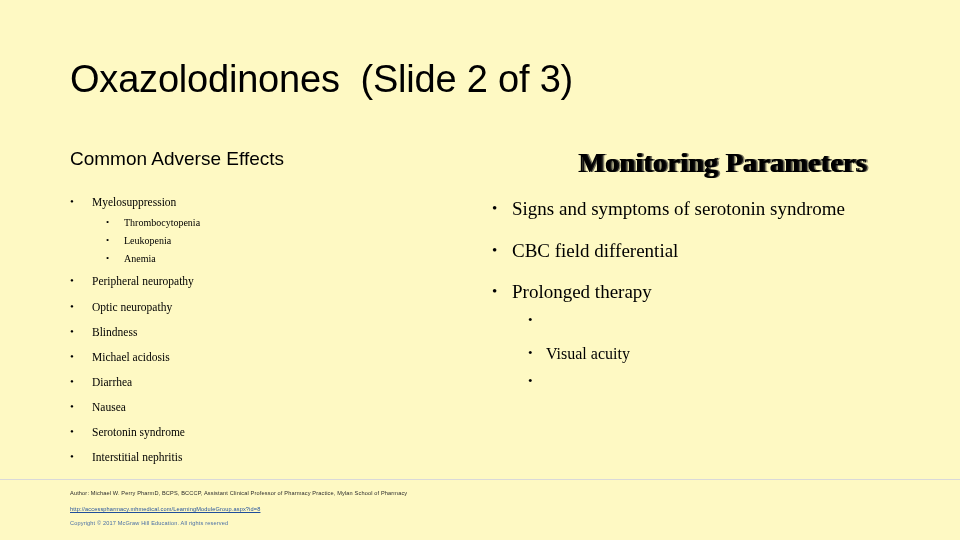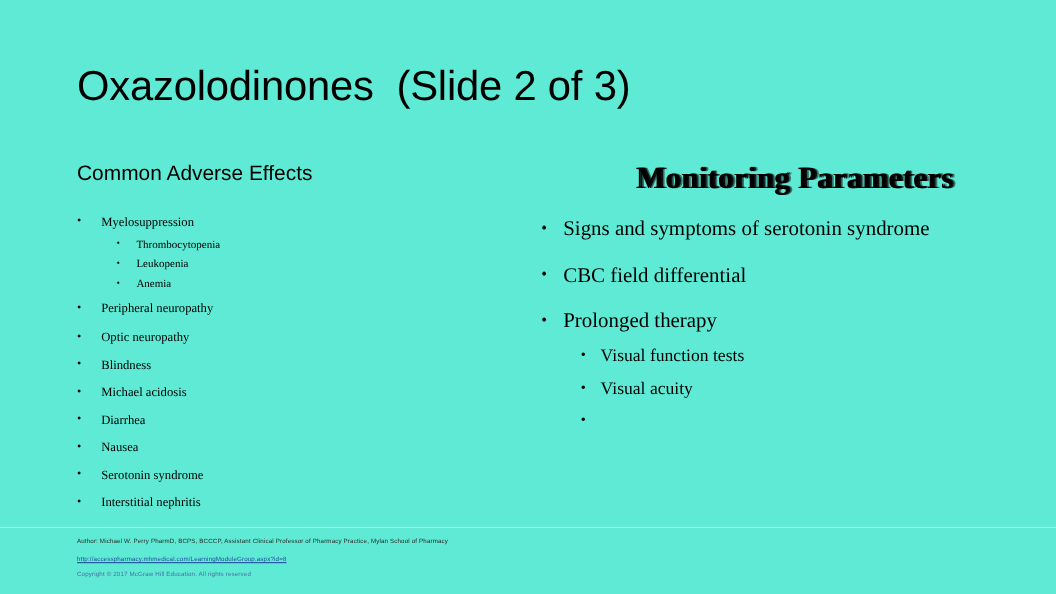--- a/index.html
+++ b/index.html
@@ -9,21 +9,21 @@
     background: #ffffff;
   }
   body {
     font-family: "Liberation Sans", sans-serif;
     -webkit-font-smoothing: none;
   }
   #slide {
     position: relative;
     width: 960px;
     height: 540px;
-    background: #5eead4;
+    background: #fef9c3;
     overflow: hidden;
   }
 
   
   .slide-title {
     position: absolute;
     left: 70px;
     top: 58px;
     font-family: "Liberation Sans", sans-serif;
     font-size: 38px;
@@ -223,21 +223,20 @@
       <div class="bullet-row lvl1" style="top: 240px;">
         <span class="bullet-dot">•</span>
         <span class="bullet-text">CBC field differential</span>
       </div>
       <div class="bullet-row lvl1" style="top: 281px;">
         <span class="bullet-dot">•</span>
         <span class="bullet-text">Prolonged therapy</span>
       </div>
       <div class="bullet-row lvl2" style="top: 315px;">
         <span class="bullet-dot">•</span>
-        <span class="bullet-text">Visual function tests</span>
       </div>
       <div class="bullet-row lvl2" style="top: 345px;">
         <span class="bullet-dot">•</span>
         <span class="bullet-text">Visual acuity</span>
       </div>
       <div class="bullet-row lvl2" style="top: 376px;">
         <span class="bullet-dot">•</span>
       </div>
     </div>
 

